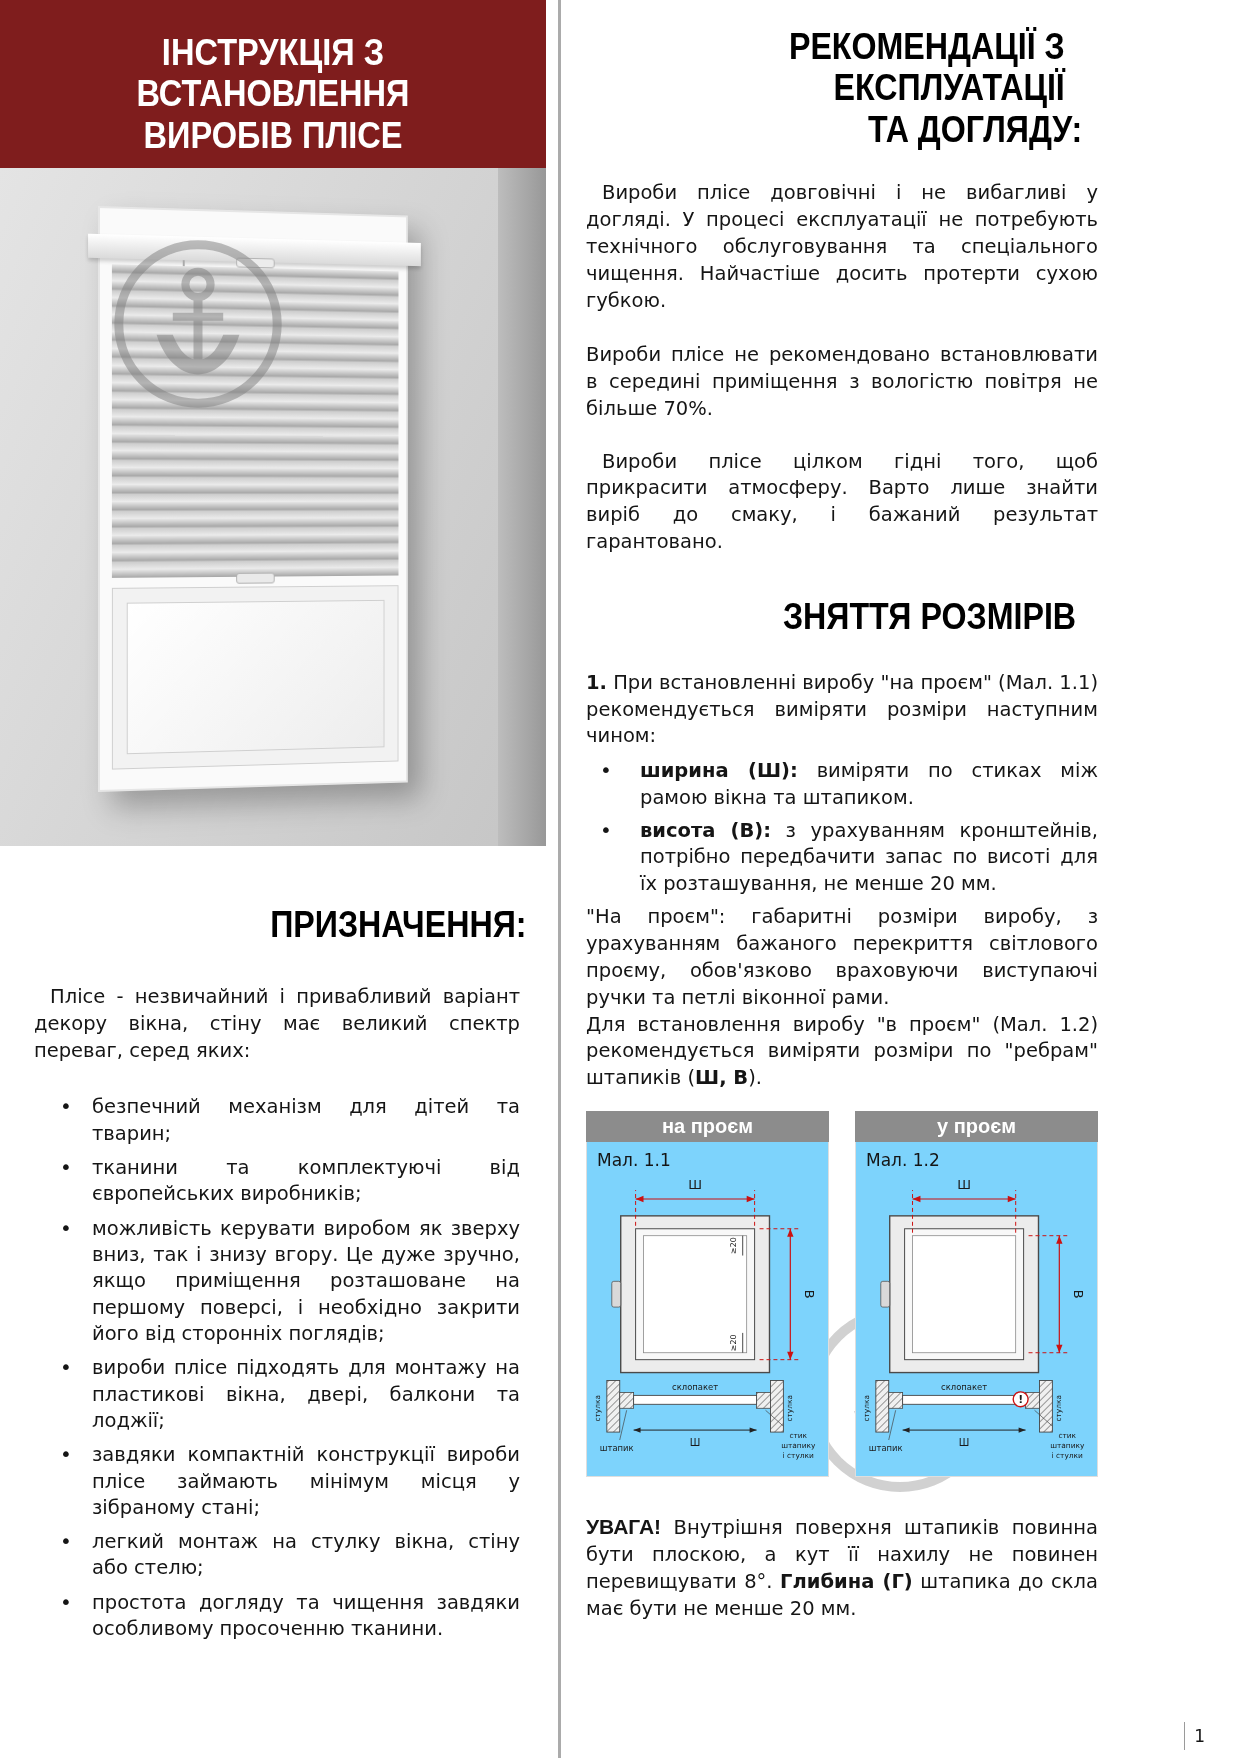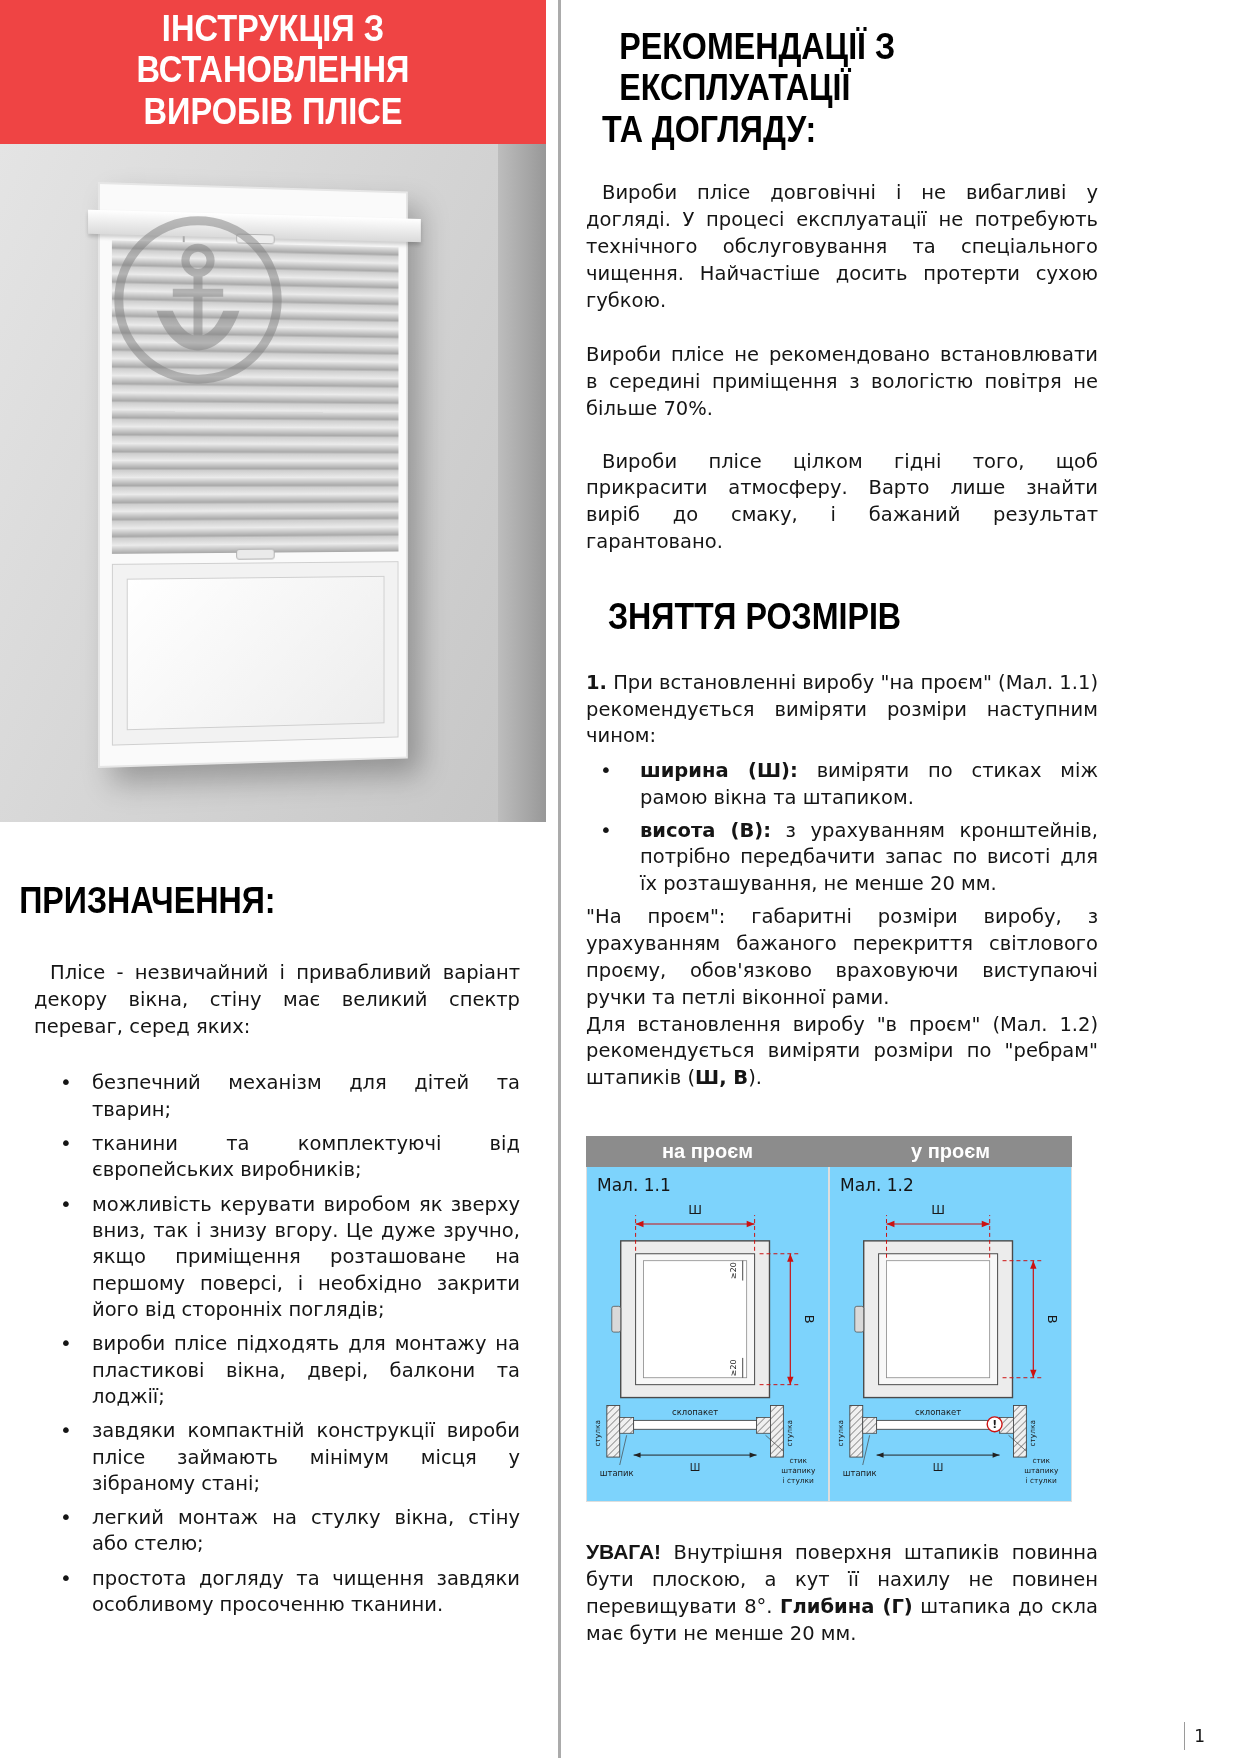--- a/index.html
+++ b/index.html
@@ -5,36 +5,36 @@
   *{box-sizing:border-box;margin:0;padding:0}
   html,body{width:1245px;height:1758px}
   body{background:#ffffff;color:#151515;font-family:"DejaVu Sans","Liberation Sans",sans-serif;position:relative;overflow:hidden}
   .page{position:absolute;inset:0}
 
   
   .divider{position:absolute;left:558px;top:0;width:3px;height:1758px;background:#ababab;z-index:0}
 
   
   .col-left{position:absolute;left:0;top:0;width:546px;z-index:2}
-  .header-box{width:546px;min-height:122px;background:#ef4444;color:#fff;text-align:center;padding:8px 8px 12px}
+  .header-box{width:546px;min-height:122px;background:#7f1d1d;color:#fff;text-align:center;padding:32px 8px 12px}
   .header-line{display:block;font-family:"Liberation Sans",sans-serif;font-weight:700;font-size:37px;line-height:1.12;transform:scaleX(.88)}
 
   .illustration{position:relative;width:546px;height:678px;background:linear-gradient(115deg,#e4e4e4 0%,#d3d3d3 55%,#c5c5c5 100%);overflow:hidden}
   .wall-return{position:absolute;right:0;top:0;width:48px;height:100%;background:linear-gradient(90deg,#bdbdbd,#989898)}
   .window{position:absolute;left:98px;top:38px;width:322px;height:586px;background:#fafafa;border:2px solid #e6e6e6;box-shadow:14px 16px 28px rgba(0,0,0,.28);transform:perspective(1000px) rotateY(6deg);transform-origin:left center}
   .headrail{position:absolute;left:-12px;top:26px;width:346px;height:24px;background:linear-gradient(#ffffff,#dadada);box-shadow:0 3px 4px rgba(0,0,0,.18)}
   .cord{position:absolute;left:84px;top:50px;width:2px;height:46px;background:#aaa}
   .cord-weight{position:absolute;left:81px;top:94px;width:8px;height:14px;border-radius:4px;background:#bdbdbd}
   .top-handle{position:absolute;left:50%;margin-left:-20px;top:46px;width:40px;height:10px;background:#ececec;border:1px solid #b5b5b5;border-radius:3px}
   .pleats{position:absolute;left:12px;top:56px;width:298px;height:314px;background:repeating-linear-gradient(180deg,#e6e6e6 0px,#a6a6a6 8px,#cccccc 9px,#ededed 17px)}
   .pleat-handle{position:absolute;left:50%;margin-left:-20px;top:366px;width:40px;height:11px;background:#eaeaea;border:1px solid #b0b0b0;border-radius:3px}
   .sash{position:absolute;left:12px;top:380px;width:298px;height:182px;background:#f2f2f2;border:1px solid #cfcfcf;padding:14px}
   .glass{width:100%;height:100%;background:linear-gradient(135deg,#ffffff 0%,#ededed 100%);border:1px solid #cfcfcf}
 
-  .h-big{font-family:"Liberation Sans",sans-serif;font-weight:700;font-size:37px;line-height:1.12;text-align:left;color:#000}
+  .h-big{font-family:"Liberation Sans",sans-serif;font-weight:700;font-size:37px;line-height:1.12;text-align:right;color:#000}
   .h-big .cond{display:inline-block;transform:scaleX(.87)}
   .purpose-heading{margin-top:58px}
 
   .bodytext{font-size:19.5px;line-height:1.38;text-align:justify}
   .indent{text-indent:16px}
   .left-pad{padding:0 26px 0 34px}
   .purpose-intro{margin-top:38px}
 
   ul.dots{list-style:none;margin:30px 26px 0 34px;padding-left:22px}
   ul.dots li{position:relative;padding-left:36px;margin-bottom:8px;font-size:19.5px;line-height:1.35;text-align:justify}
@@ -46,21 +46,21 @@
   .care-p2{margin-top:27px}
   .care-p3{margin-top:26px}
   .measure-heading{margin-top:40px}
   .step1{margin-top:32px}
   ul.mdots{list-style:none;margin:8px 0 0 0;padding-left:14px}
   ul.mdots li{position:relative;padding-left:40px;margin-bottom:7px;font-size:19.5px;line-height:1.35;text-align:justify}
   ul.mdots li::before{content:"\2022";position:absolute;left:0;top:-1px;font-size:20px}
   .note{margin-top:6px}
   .note2{margin-top:0}
 
-  .diagrams{display:flex;margin-top:44px;position:relative;z-index:2}
+  .diagrams{display:flex;gap:26px;margin-top:19px;position:relative;z-index:2}
   .diagram{width:243px}
   .diagram-header{background:#8c8c8c;color:#fff;text-align:center;font-family:"Liberation Sans",sans-serif;font-weight:700;font-size:20px;padding:4px 0}
   .diagram-body{border:1px solid #dedede;border-top:none;background:#7dd3fc;padding:4px 0 2px}
   .diagram-caption{font-size:17px;padding:4px 0 0 10px}
   svg text{font-family:"DejaVu Sans",sans-serif;fill:#1a1a1a}
 
   .attention{margin-top:36px}
   .attn-label{font-family:"Liberation Sans",sans-serif;font-weight:800;font-size:21px}
 
   

